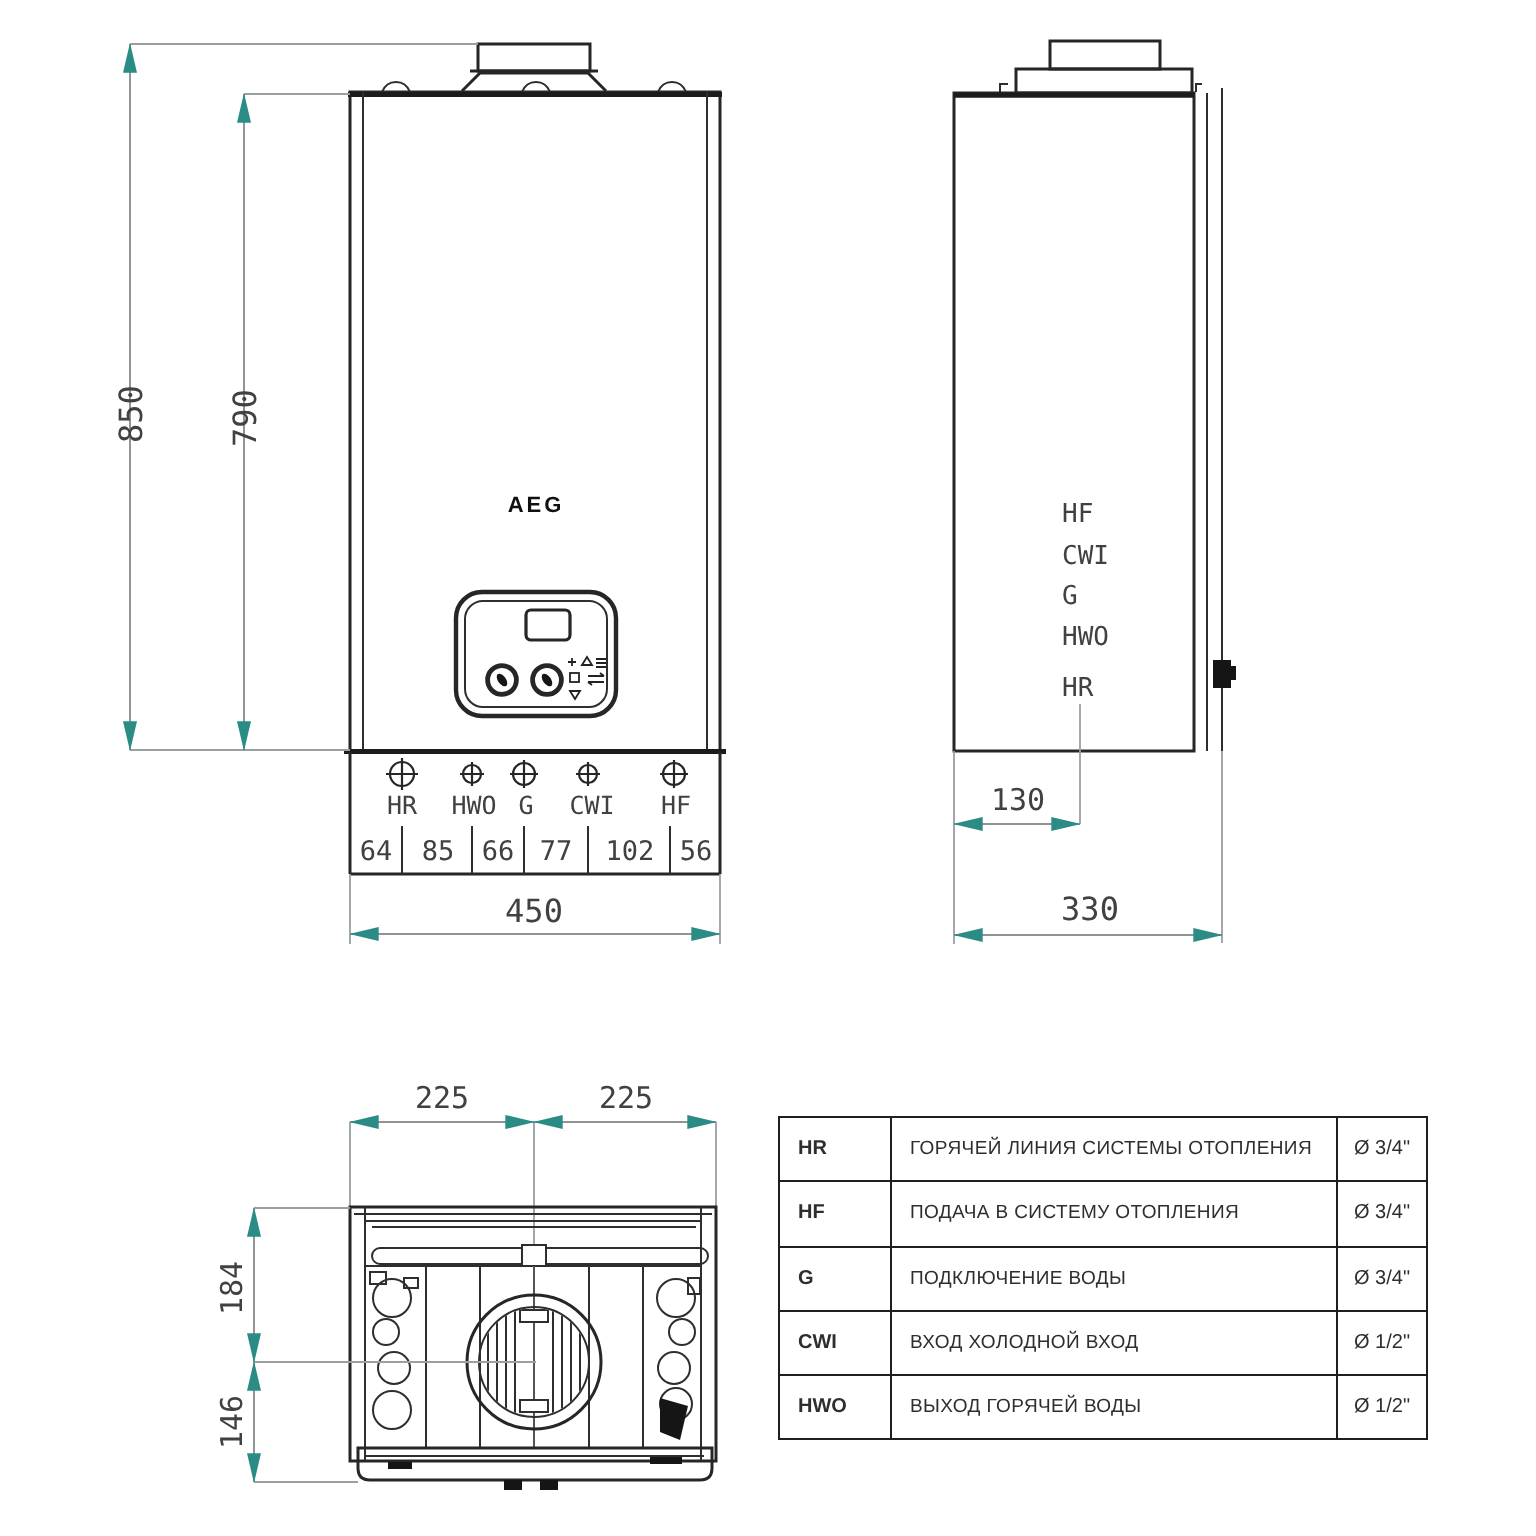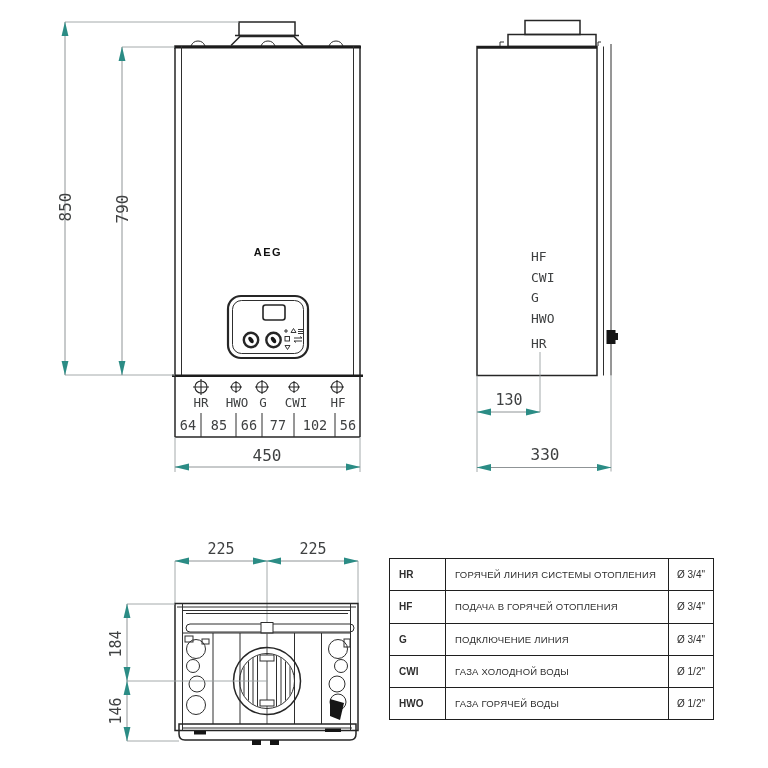--- a/index.html
+++ b/index.html
@@ -280,33 +280,33 @@
 
   <table class="legend">
     <tbody>
       <tr>
         <td class="code">HR</td>
         <td class="desc">ГОРЯЧЕЙ ЛИНИЯ СИСТЕМЫ ОТОПЛЕНИЯ</td>
         <td class="size">Ø 3/4"</td>
       </tr>
       <tr>
         <td class="code">HF</td>
-        <td class="desc">ПОДАЧА В ГОРЯЧЕЙ ОТОПЛЕНИЯ</td>
+        <td class="desc">ПОДАЧА В СИСТЕМУ ОТОПЛЕНИЯ</td>
         <td class="size">Ø 3/4"</td>
       </tr>
       <tr>
         <td class="code">G</td>
-        <td class="desc">ПОДКЛЮЧЕНИЕ ЛИНИЯ</td>
+        <td class="desc">ПОДКЛЮЧЕНИЕ ВОДЫ</td>
         <td class="size">Ø 3/4"</td>
       </tr>
       <tr>
         <td class="code">CWI</td>
-        <td class="desc">ГАЗА ХОЛОДНОЙ ВОДЫ</td>
+        <td class="desc">ВХОД ХОЛОДНОЙ ВХОД</td>
         <td class="size">Ø 1/2"</td>
       </tr>
       <tr>
         <td class="code">HWO</td>
-        <td class="desc">ГАЗА ГОРЯЧЕЙ ВОДЫ</td>
+        <td class="desc">ВЫХОД ГОРЯЧЕЙ ВОДЫ</td>
         <td class="size">Ø 1/2"</td>
       </tr>
     </tbody>
   </table>
 </div>
 
 </body></html>

